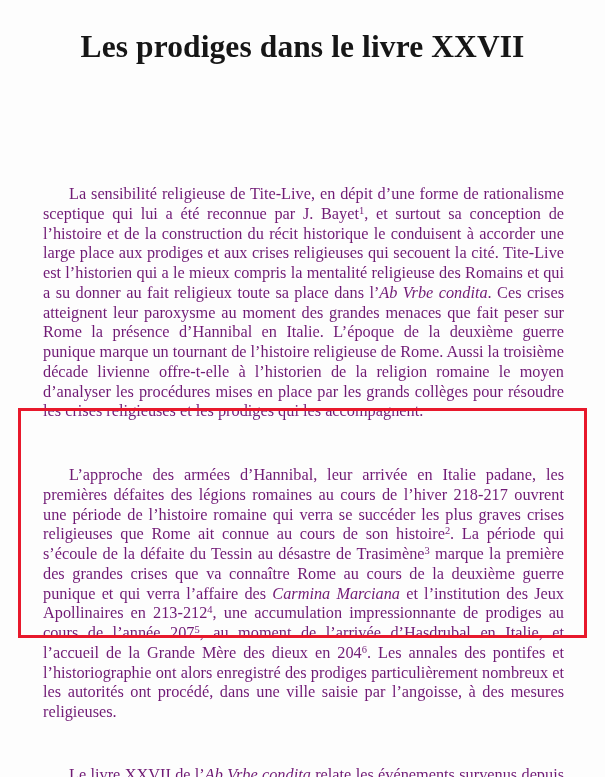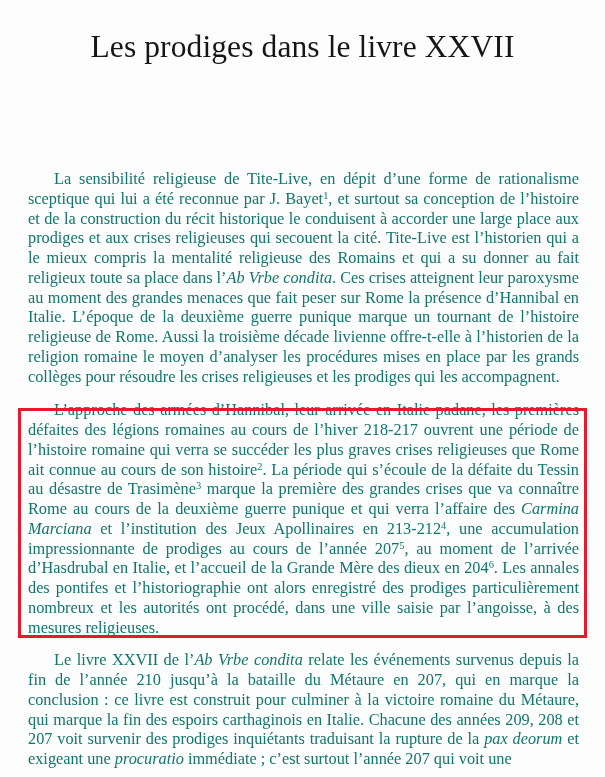--- a/index.html
+++ b/index.html
@@ -25,45 +25,45 @@
     position: relative;
     background: #fdfdfd;
   }
 
   
   .doc-title {
     margin: 0;
     padding: 26px 56px 0 56px;
     text-align: center;
     font-family: "Liberation Serif", "DejaVu Serif", serif;
-    font-weight: 400;
+    font-weight: 700;
     font-size: 31.5px;
     line-height: 41px;
     letter-spacing: 0.1px;
     color: #161616;
   }
   .doc-title .line-2 { display: block; }
 
   
   .body-col {
     position: absolute;
     left: 27px;
     top: 168px;
     width: 553px;
   }
 
   p.para {
-    margin: 1px;
+    margin: 16px;
     font-size: 16.3px;
     line-height: 19.75px;
     text-align: justify;
     text-justify: inter-word;
     text-indent: 26px;
     hyphens: none;
-    color: #0f766e;
+    color: #701a75;
   }
 
   .para i, .para em {
     font-style: italic;
   }
   .para sup {
     font-size: 0.64em;
     line-height: 0;
     vertical-align: 0.48em;
   }

